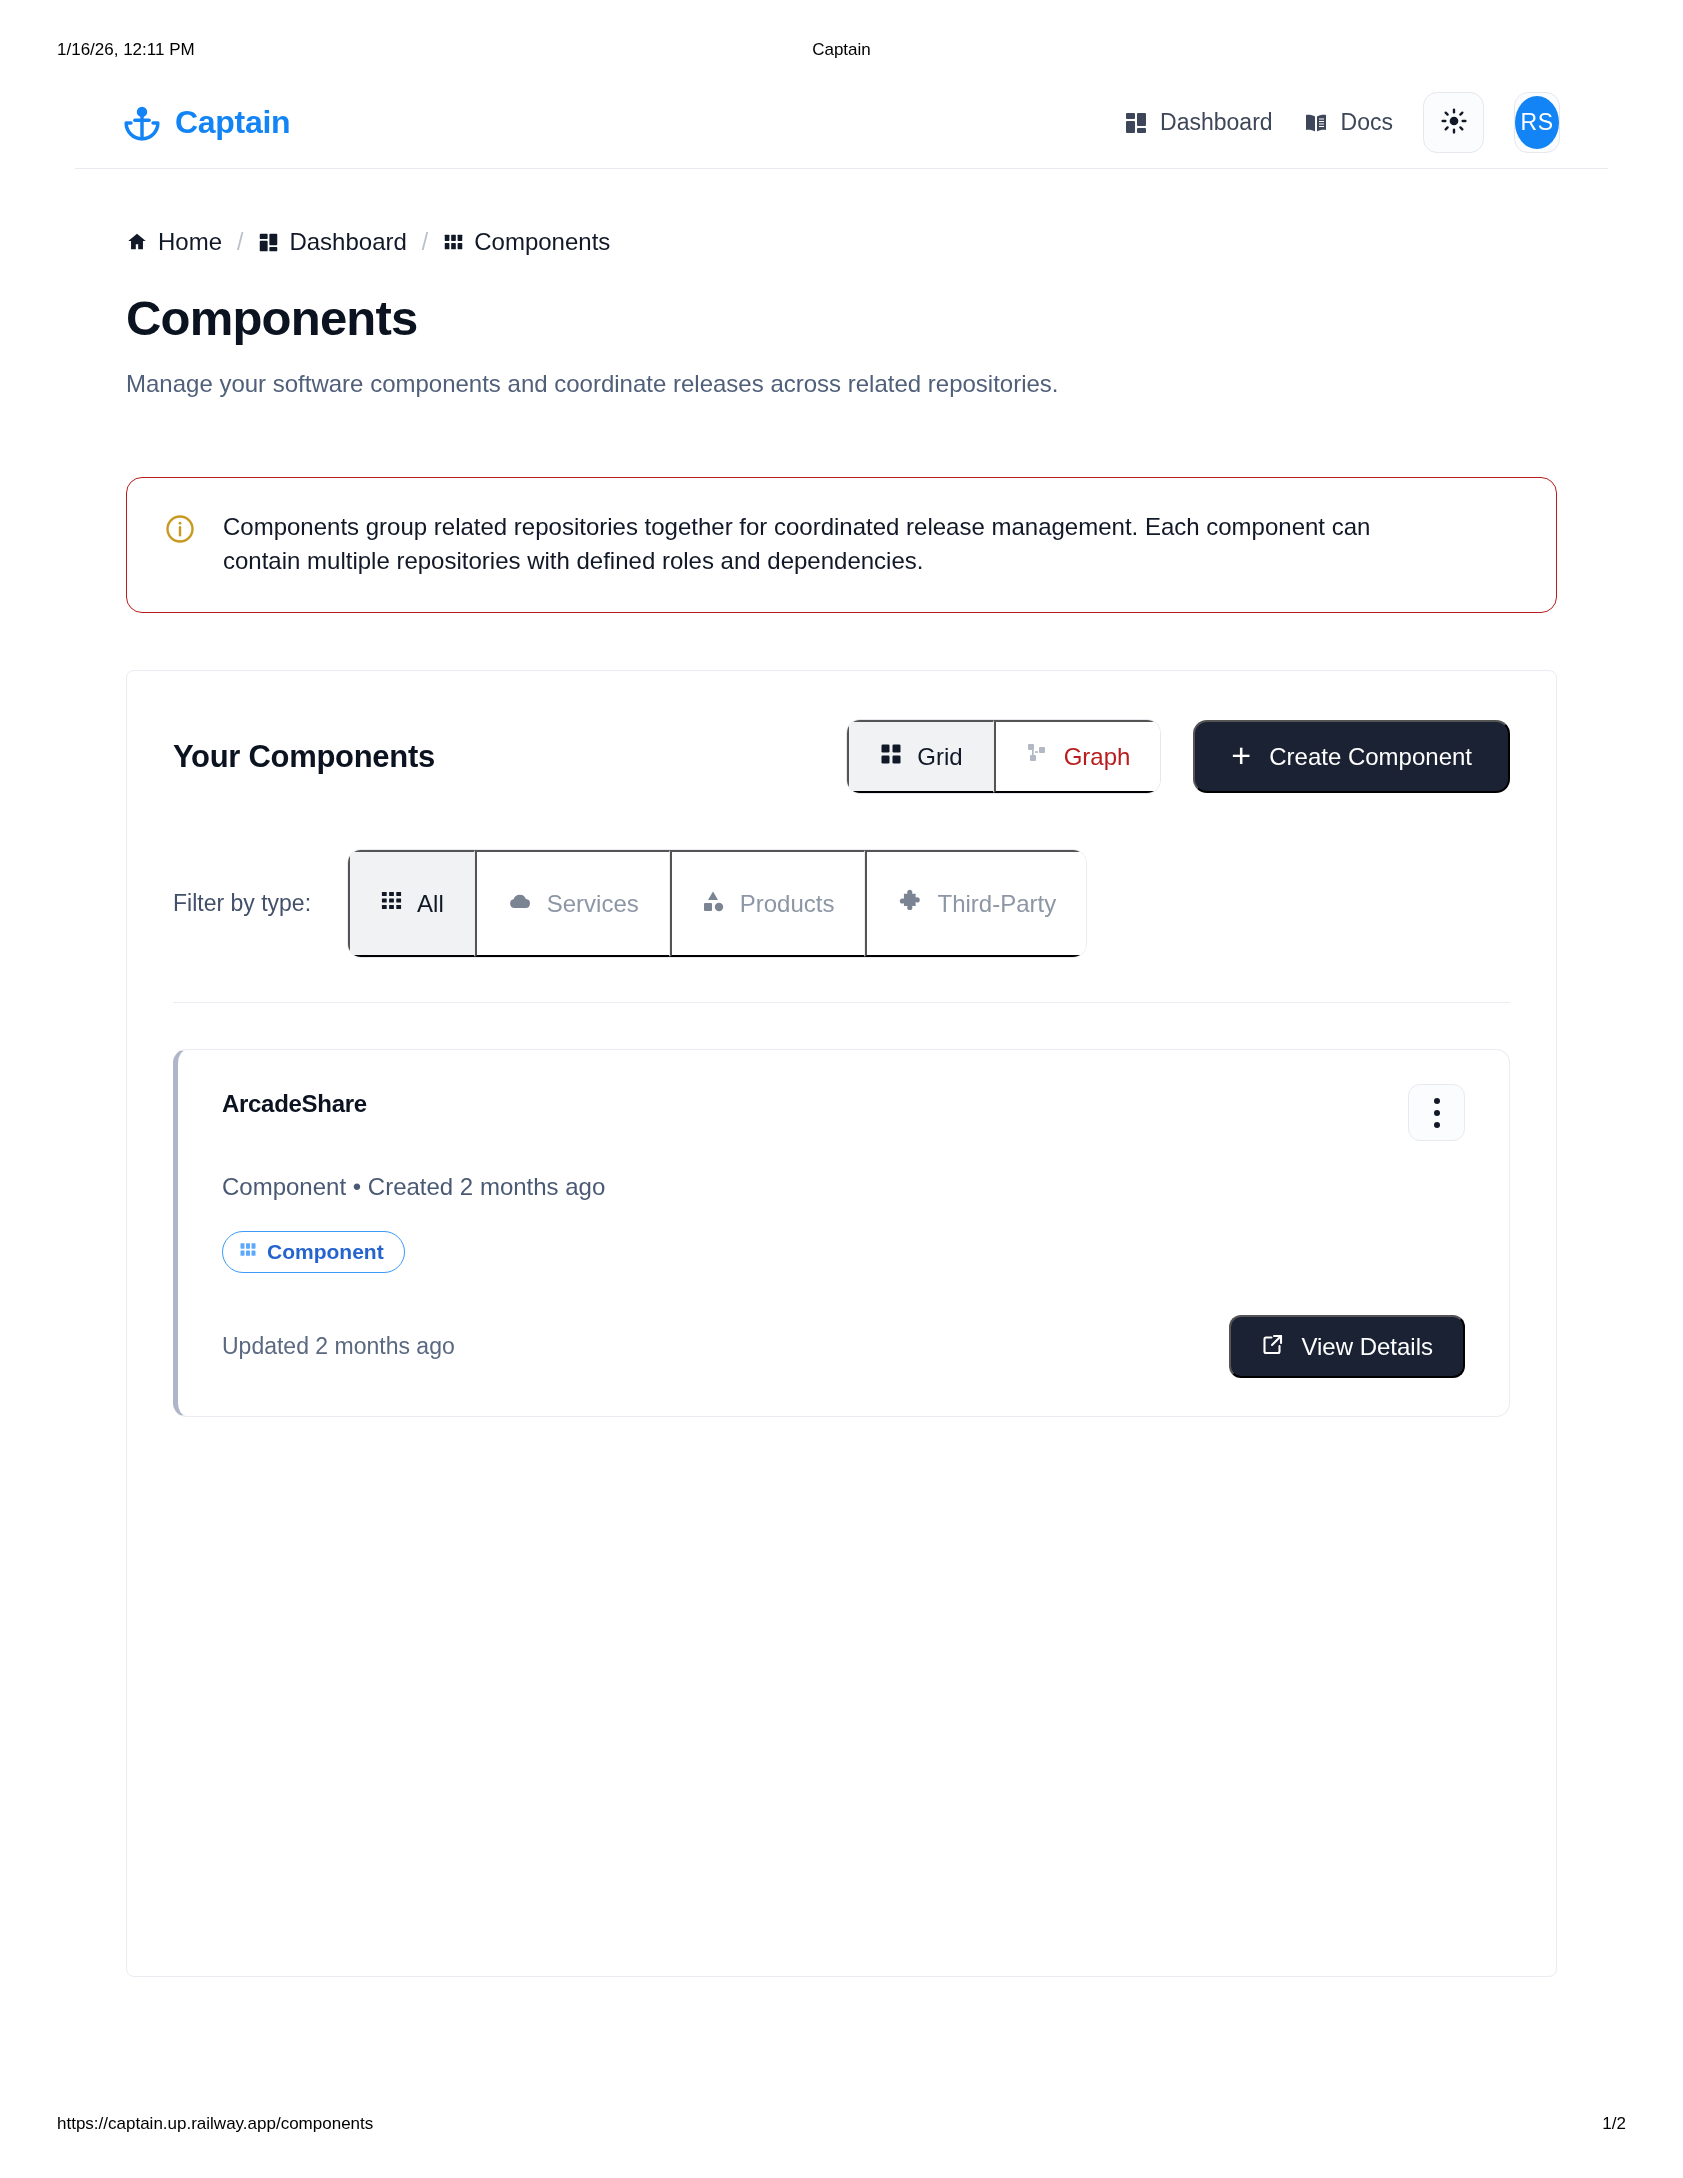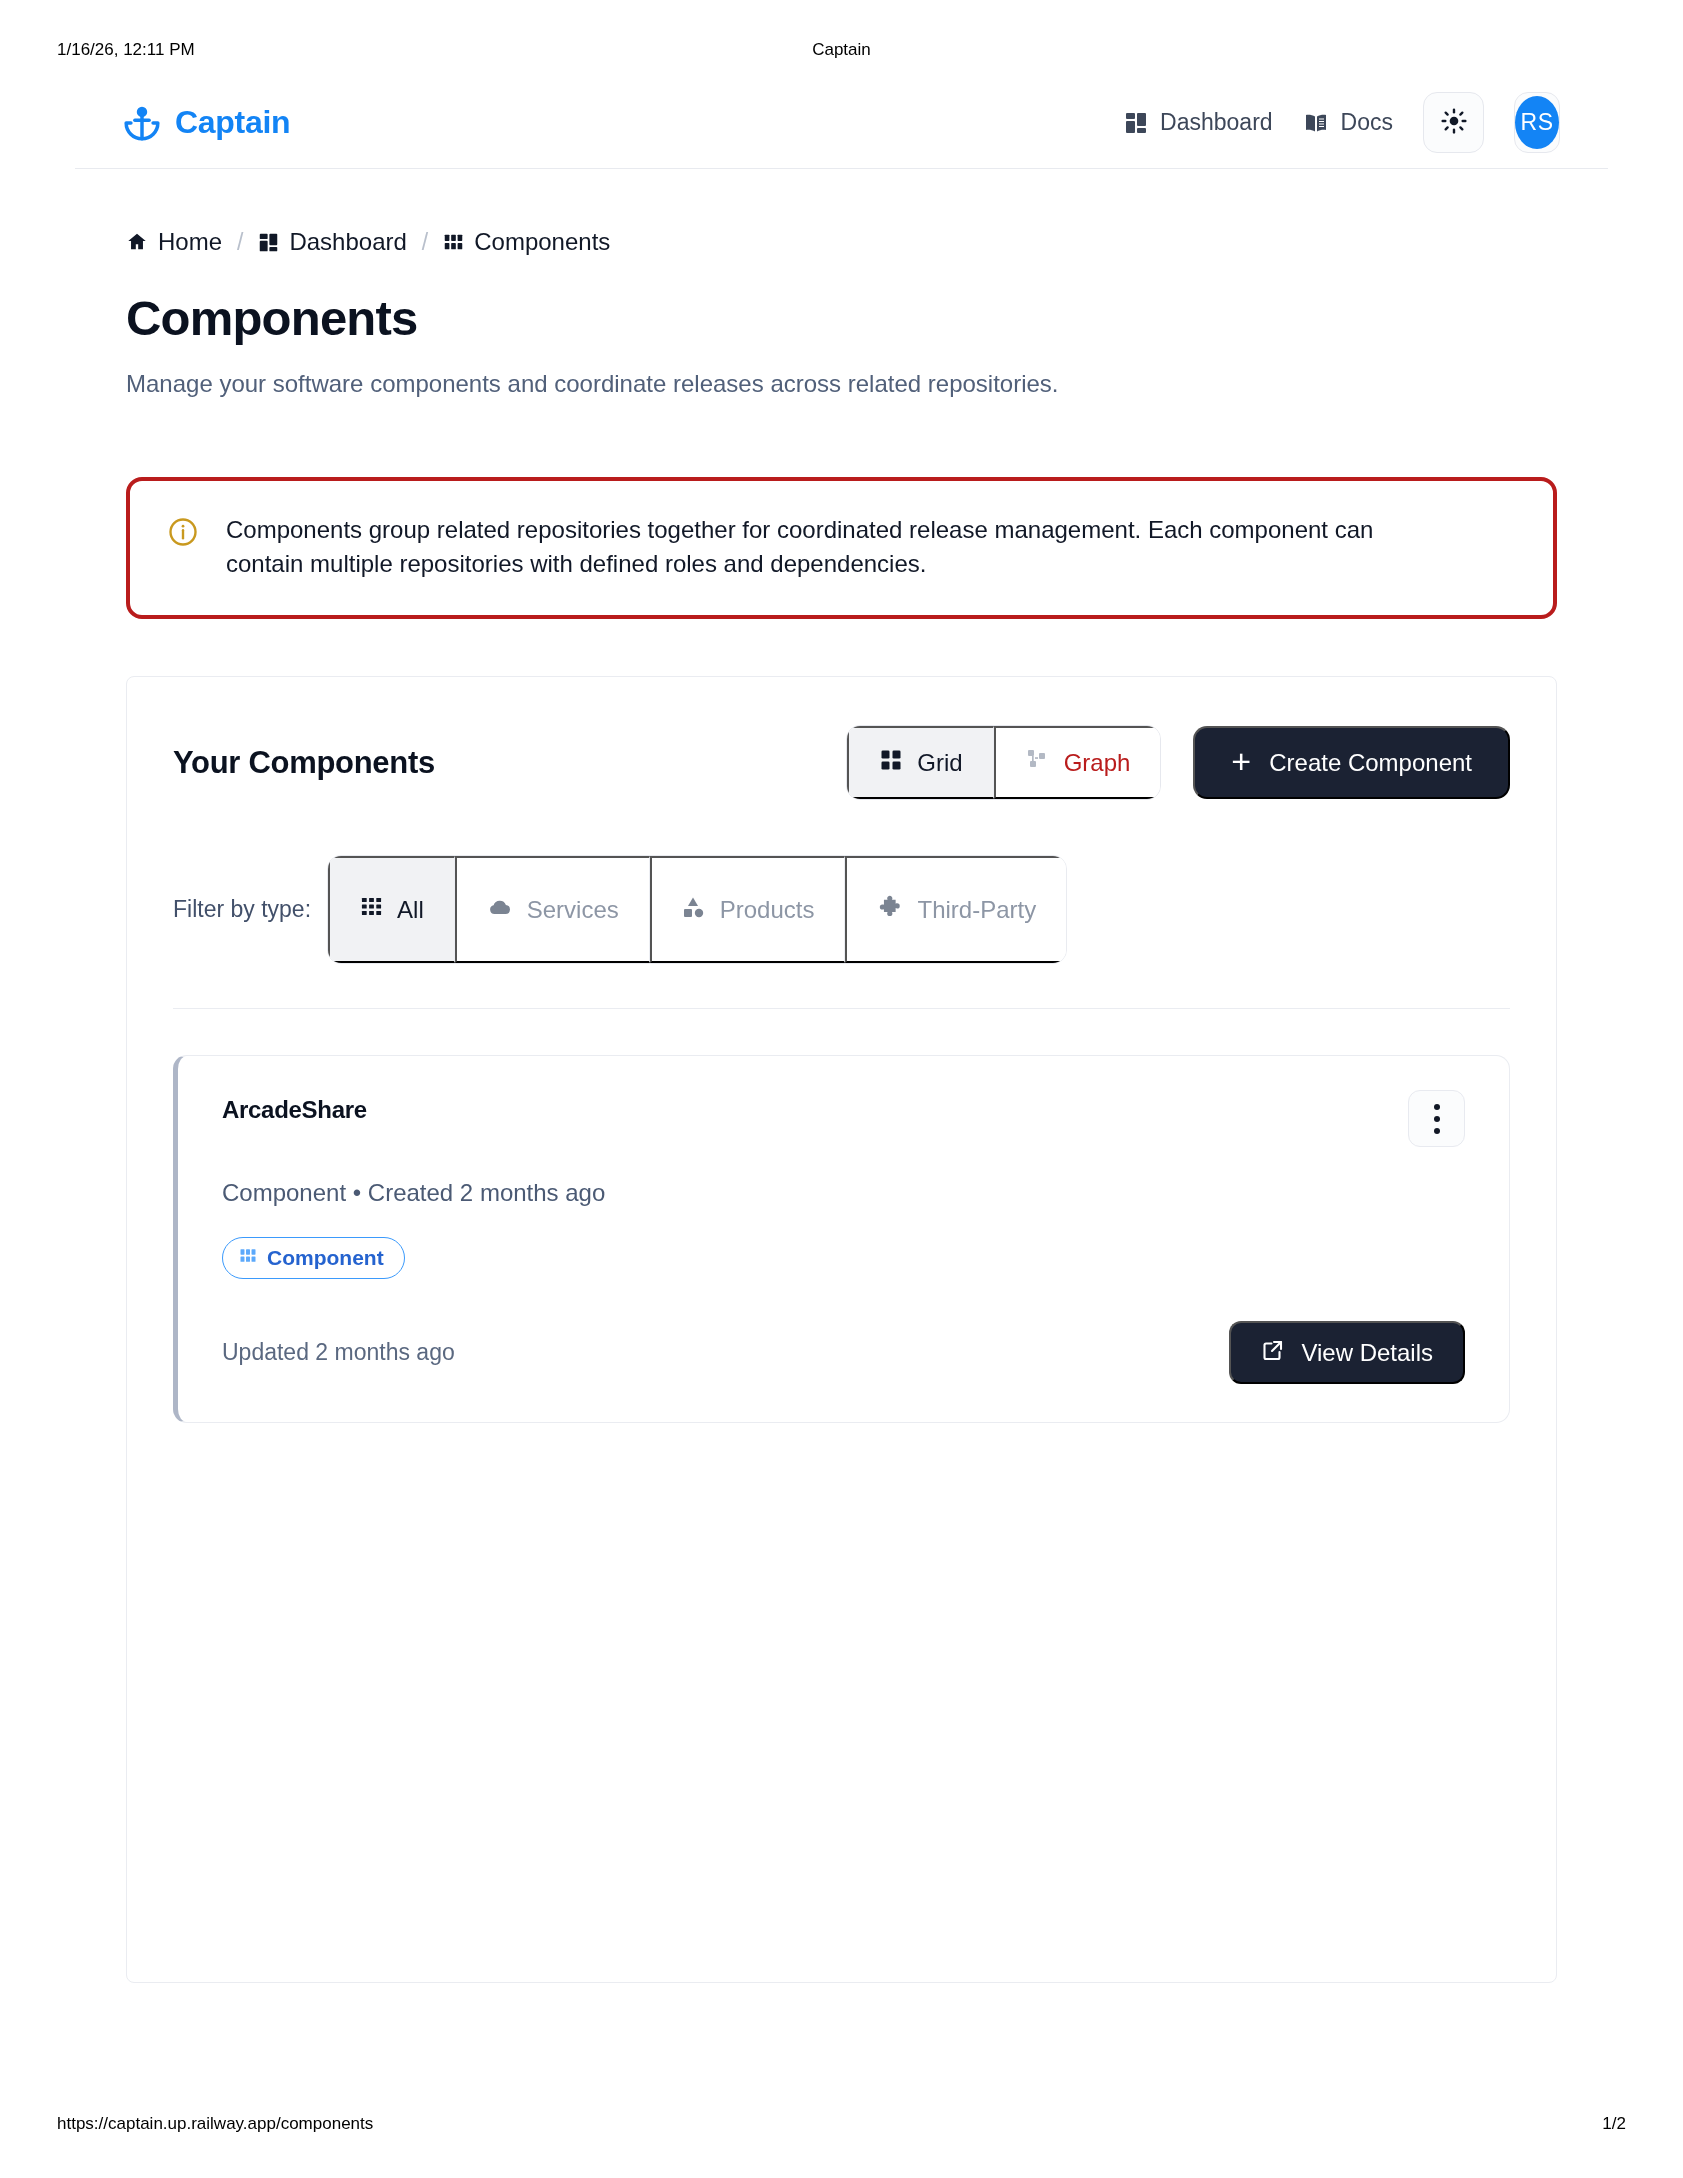--- a/index.html
+++ b/index.html
@@ -124,21 +124,21 @@
   }
   .page-sub {
     margin-top: 24px;
     font-size: 24px;
     color: #51607a;
   }
 
   
   .info-banner {
     margin-top: 79px;
-    border: 4px solid #b91c1c;
+    border: 1px solid #b91c1c;
     border-radius: 16px;
     background: #ffffff;
     padding: 32px 38px 34px 38px;
     display: flex;
     gap: 28px;
   }
   .info-icon { flex: 0 0 auto; margin-top: 4px; }
   .info-text {
     font-size: 24px;
     line-height: 1.42;
@@ -213,21 +213,21 @@
     font-size: 34px;
     line-height: 1;
     font-weight: 300;
     margin-top: -3px;
   }
 
   
   .filter-row {
     display: flex;
     align-items: center;
-    gap: 16px;
+    gap: 36px;
     margin-top: 55px;
   }
   .filter-label {
     font-size: 23px;
     color: #42506a;
     white-space: nowrap;
   }
   .filter-group {
     display: flex;
     border: 1px solid #e9ebf0;

